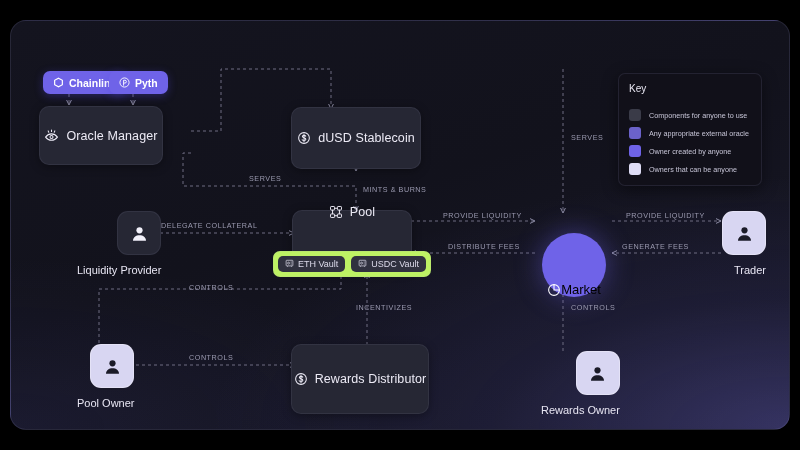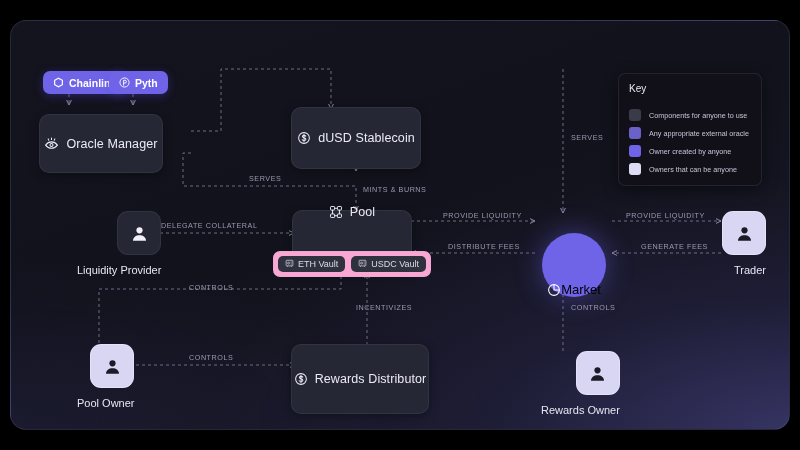--- a/index.html
+++ b/index.html
@@ -72,21 +72,21 @@
     background: #6f63e8;
     display:flex; align-items:flex-end; justify-content:center;
     color:#000000; font-size: 13px;
     box-shadow: 0 0 28px rgba(111,99,232,0.45);
   }
 
   
   #pool-node { flex-direction: column; }
   .vault-wrap {
     margin-top: 8px; display:flex; gap: 6px;
-    background: #f9a8d4; border: 1px solid rgba(160,160,200,0.10);
+    background: #bef264; border: 1px solid rgba(160,160,200,0.10);
     border-radius: 7px; padding: 4px;
   }
   .vault {
     display:flex; align-items:center; gap: 4px;
     background: #30313f; border-radius: 5px;
     padding: 3px 7px; font-size: 9px; color:#dcdaea; white-space: nowrap;
   }
 
   
   .elabel {
@@ -170,21 +170,21 @@
     <div class="pill" style="left:98px; top:50px;">
       <span class="ico">
         <svg class="gl" width="11" height="11" viewBox="0 0 24 24">
           <circle cx="12" cy="12" r="10" fill="none" stroke="#fff" stroke-width="2"></circle>
           <path d="M10 18V7h3a3.1 3.1 0 0 1 0 6.2h-1.6" fill="none" stroke="#fff" stroke-width="2" stroke-linecap="round"></path>
         </svg>
       </span>
       <span>Pyth</span>
     </div>
 
-    <div class="node card" style="left:28px; top:85px; width:124px; height:59px;margin-top:8px;">
+    <div class="node card" style="left:28px; top:85px; width:124px; height:59px;">
       <span class="ico">
         <svg class="gl" width="15" height="15" viewBox="0 0 24 24" stroke="#eceaf5" stroke-width="1.7" fill="none" stroke-linecap="round">
           <path d="M2.5 14.5c2.6-3.4 6-5.1 9.5-5.1s6.9 1.7 9.5 5.1c-2.6 3.4-6 5.1-9.5 5.1S5.1 17.9 2.5 14.5Z"></path>
           <circle cx="12" cy="14.5" r="2.4"></circle>
           <path d="M12 3.2v2.4M6.6 4.6l1 2.1M17.4 4.6l-1 2.1"></path>
         </svg>
       </span>
       <span class="label">Oracle Manager</span>
     </div>
 
@@ -295,21 +295,21 @@
       <div class="nm">Rewards Owner</div>
     </div>
 
     <div class="elabel" style="left:238px; top:153px;">SERVES</div>
     <div class="elabel" style="left:352px; top:164px;">MINTS &amp; BURNS</div>
     <div class="elabel" style="left:560px; top:112px;">SERVES</div>
     <div class="elabel" style="left:150px; top:200px;">DELEGATE COLLATERAL</div>
     <div class="elabel" style="left:432px; top:190px;">PROVIDE LIQUIDITY</div>
     <div class="elabel" style="left:437px; top:221px;">DISTRIBUTE FEES</div>
     <div class="elabel" style="left:615px; top:190px;">PROVIDE LIQUIDITY</div>
-    <div class="elabel" style="left:630px; top:221px;text-align:center;">GENERATE FEES</div>
+    <div class="elabel" style="left:611px; top:221px;text-align:center;">GENERATE FEES</div>
     <div class="elabel" style="left:178px; top:262px;">CONTROLS</div>
     <div class="elabel" style="left:345px; top:282px;">INCENTIVIZES</div>
     <div class="elabel" style="left:178px; top:332px;">CONTROLS</div>
     <div class="elabel" style="left:560px; top:282px;">CONTROLS</div>
 
     <div id="legend">
       <div class="ktitle">Key</div>
 
       <div class="krow">
         <span class="kswatch" style="background:#3a3b48"></span>

